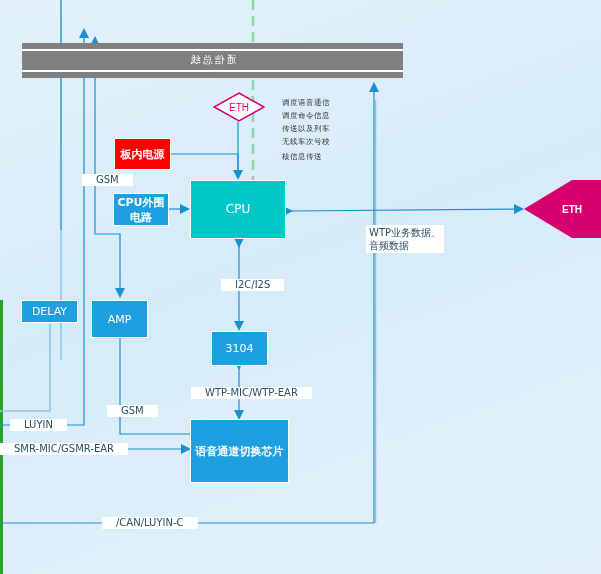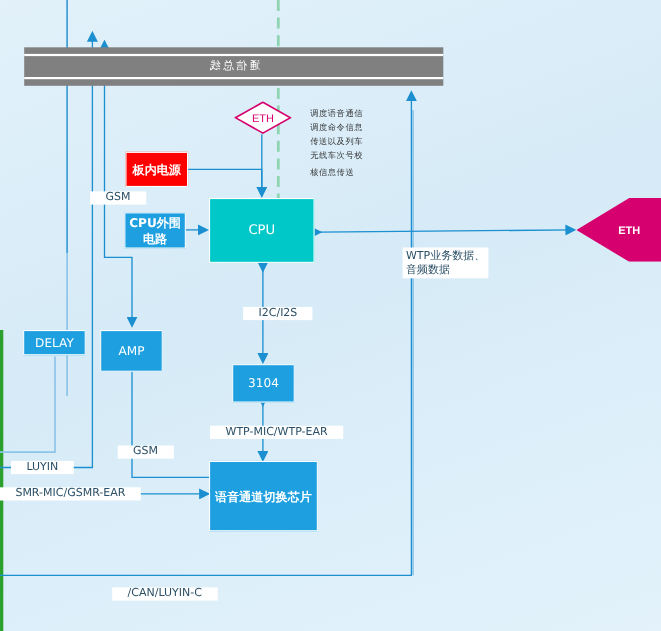--- a/index.html
+++ b/index.html
@@ -142,13 +142,13 @@
 <div class="lbl" style="left:82px; top:174px;">GSM</div>
 <div class="lbl" style="left:107px; top:405px;">GSM</div>
 <div class="lbl" style="left:221px; top:279px;">I2C/I2S</div>
 <div class="lbl" style="left:191px; top:387px;">WTP-MIC/WTP-EAR</div>
 <div class="lbl" style="left:366px; top:197px; text-align:left; line-height:13px; padding:1px 3px;margin-top:28px;">
   <div>WTP业务数据、</div>
   <div>音频数据</div>
 </div>
 <div class="lbl" style="left:10px; top:419px;">LUYIN</div>
 <div class="lbl" style="left:0px; top:443px;">SMR-MIC/GSMR-EAR</div>
-<div class="lbl" style="left:102px; top:517px;margin-top:17px;">/CAN/LUYIN-C</div>
+<div class="lbl" style="left:102px; top:517px;">/CAN/LUYIN-C</div>
 
 </body></html>

